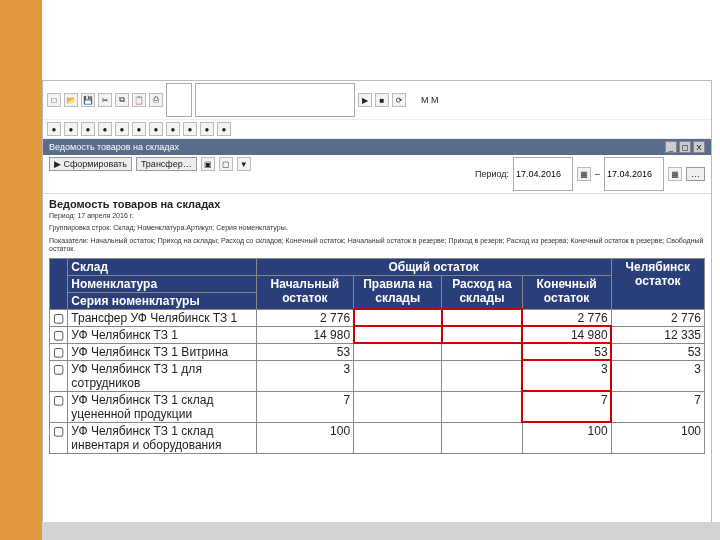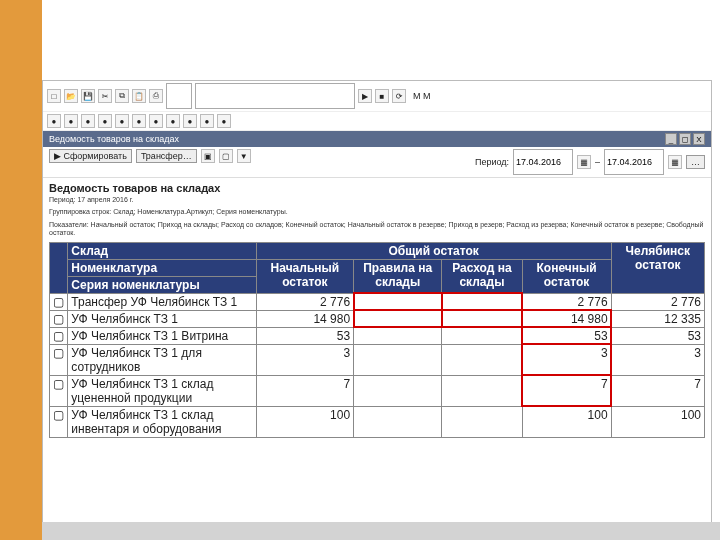--- a/index.html
+++ b/index.html
@@ -7,21 +7,21 @@
   .slide { width: 720px; height: 540px; position: relative; }
   .orange-bar { position: absolute; left: 0; top: 0; width: 42px; height: 540px; background: #e39a3c; }
   .title-area { position: absolute; left: 56px; top: 10px; right: 20px; }
   .title { font-family: Georgia, 'Times New Roman', serif; font-style: italic; color: #003a6b; font-size: 20px; line-height: 1.2; }
   .title-underline { height: 6px; background: #003a6b; margin-top: 4px; width: 560px; }
   .app { position: absolute; left: 42px; top: 80px; right: 8px; bottom: 8px; background: #fff; border: 1px solid #bbb; font-size: 9px; color: #222; }
   .menubar { display: flex; gap: 8px; padding: 2px 6px; border-bottom: 1px solid #ddd; font-size: 9px; }
   .menubar span { cursor: default; }
   .toolbar { display: flex; gap: 3px; padding: 2px 4px; border-bottom: 1px solid #eee; align-items: center; flex-wrap: wrap; }
   .tbtn { width: 14px; height: 14px; border: 1px solid #bbb; background: #f4f4f4; display: inline-flex; align-items: center; justify-content: center; font-size: 8px; }
-  .tinput { height: 26px; border: 1px solid #aaa; padding: 8px 2px; font-size: 9px; }
+  .tinput { height: 26px; border: 1px solid #aaa; padding: 16px 2px; font-size: 9px; }
   .doc-tab { display: flex; align-items: center; background: #5a6b8c; color: #fff; padding: 2px 6px; font-size: 9px; justify-content: space-between; }
   .doc-tab .r { display: flex; gap: 2px; }
   .doc-tab .wbtn { width: 12px; height: 12px; background: #ccc; color: #000; border: 1px solid #888; display: flex; align-items: center; justify-content: center; font-size: 8px; }
   .controls { display: flex; align-items: flex-start; gap: 6px; padding: 2px 6px; border-bottom: 1px solid #ddd; font-size: 9px; justify-content: space-between; }
   .controls .l, .controls .r { display: flex; gap: 4px; align-items: center; }
   .btn { border: 1px solid #999; background: #eee; padding: 1px 4px; font-size: 9px; }
   .report { padding: 4px 6px; }
   .report h3 { font-size: 11px; font-weight: bold; margin-bottom: 2px; }
   .meta { font-size: 7px; color: #333; line-height: 1.2; margin-bottom: 4px; }
   table.rep { border-collapse: collapse; width: 100%; font-size: 12px; }
@@ -47,21 +47,21 @@
       <span class="tbtn">💾</span>
       <span class="tbtn">✂</span>
       <span class="tbtn">⧉</span>
       <span class="tbtn">📋</span>
       <span class="tbtn">⎙</span>
       <input class="tinput" style="width: 26px;">
       <input class="tinput" style="width: 160px;">
       <span class="tbtn">▶</span>
       <span class="tbtn">■</span>
       <span class="tbtn">⟳</span>
-      <span style="margin-left:4px">M  M</span>
+      <span style="margin-left:12px">M  M</span>
     </div>
 
     <div class="toolbar">
       <span class="tbtn">●</span>
       <span class="tbtn">●</span>
       <span class="tbtn">●</span>
       <span class="tbtn">●</span>
       <span class="tbtn">●</span>
       <span class="tbtn">●</span>
       <span class="tbtn">●</span>

